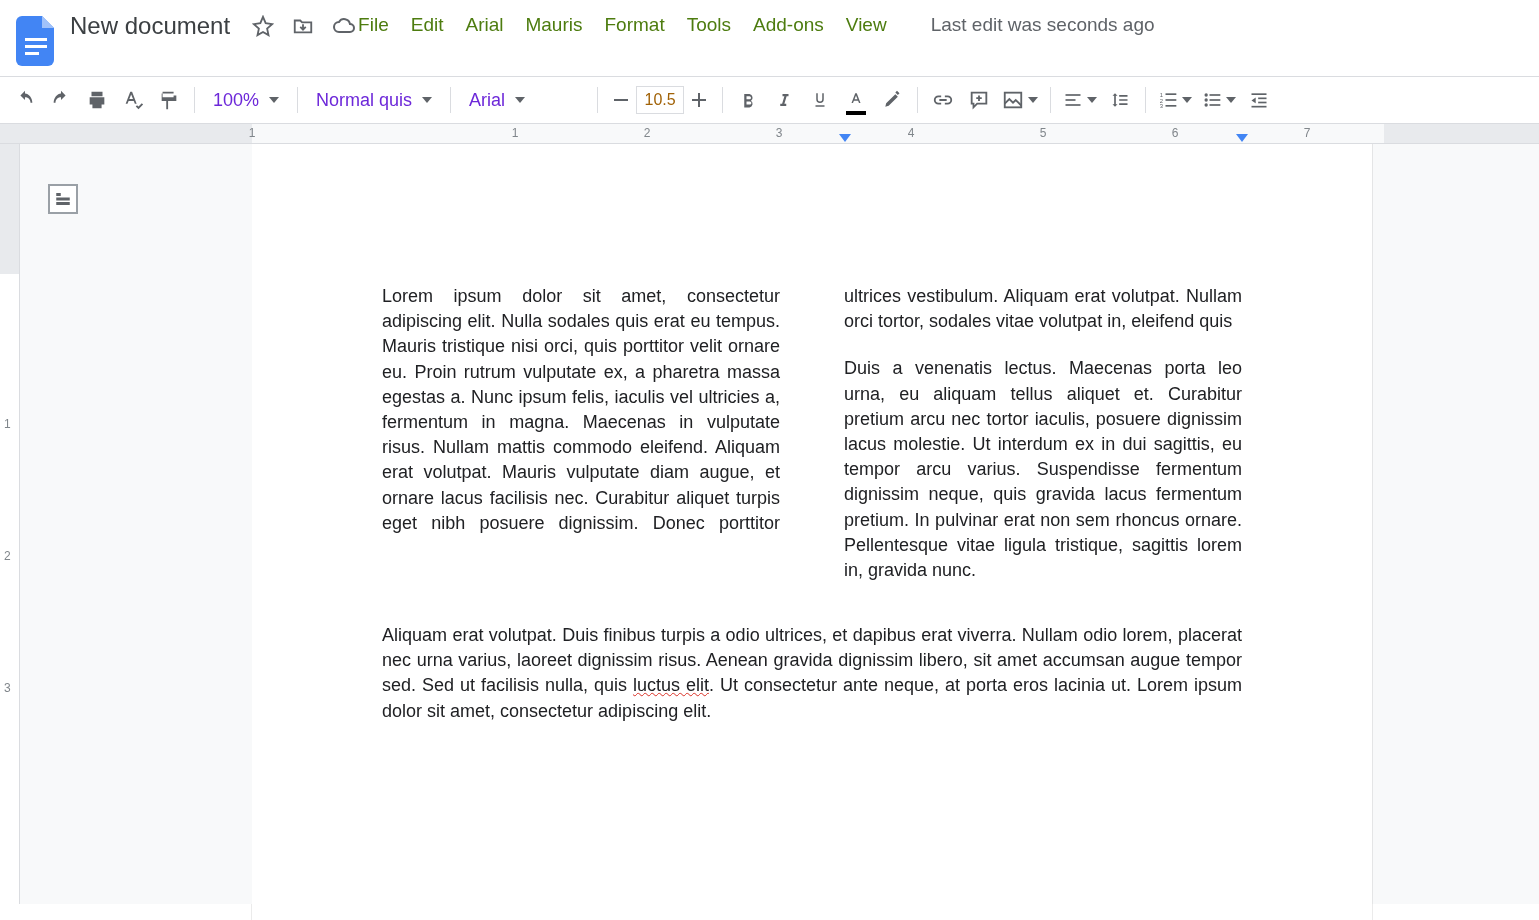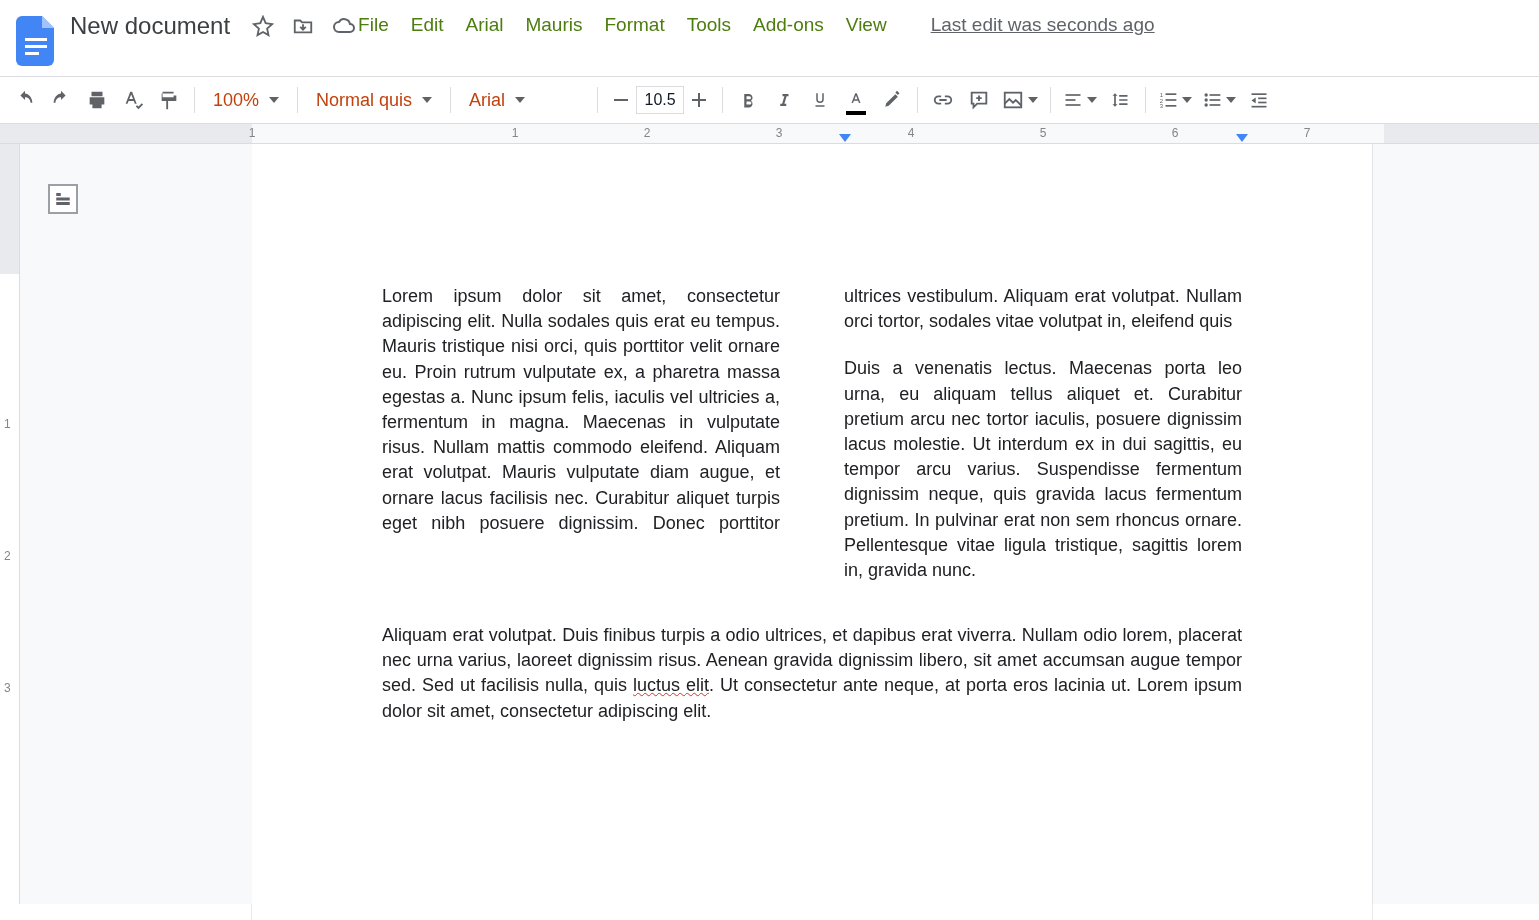--- a/index.html
+++ b/index.html
@@ -16,34 +16,34 @@
   
   .titlebar{display:flex;align-items:flex-start;padding:6px 0 0 10px;}
   .logo{width:52px;height:70px;display:flex;align-items:center;justify-content:center;}
   .logo svg{width:40px;height:50px;}
   .title-area{display:flex;flex-direction:row;margin-left:4px;}
   .title-row{display:flex;align-items:center;gap:18px;}
   .doc-title{font-size:24px;color:#3c4043;padding:2px 4px;}
   .title-ico{color:var(--grey);display:inline-flex;}
   .menubar{display:flex;gap:22px;padding:8px 0 10px 2px;align-items:center;}
   .menu-item{font-size:19px;color:#4d7c0f;cursor:pointer;}
-  .last-edit{font-size:19px;color:var(--grey);text-decoration:underline;margin-left:22px;}
+  .last-edit{font-size:19px;color:var(--grey);margin-left:22px;}
 
   
   .toolbar{border-top:1px solid var(--border);border-bottom:1px solid var(--border);
            height:48px;display:flex;align-items:center;padding:0 8px;color:var(--grey);gap:2px;}
   .tb-btn{width:34px;height:34px;display:inline-flex;align-items:center;justify-content:center;border-radius:4px;cursor:pointer;}
   .tb-sep{width:1px;height:26px;background:var(--border);margin:0 6px;}
-  .tb-combo{display:flex;align-items:center;gap:10px;padding:0 10px;cursor:pointer;color:#c2410c;}
+  .tb-combo{display:flex;align-items:center;gap:10px;padding:0 10px;cursor:pointer;color:#6d28d9;}
   .tb-combo .caret{color:var(--grey);}
   .tb-txt{font-size:18px;}
   .fontsize-box{display:flex;align-items:center;}
   .fontsize-box .tb-btn{width:30px;}
   .fontsize-val{border:1px solid var(--border);width:48px;height:28px;display:flex;
-                align-items:center;justify-content:center;font-size:16px;color:#0f172a;}
+                align-items:center;justify-content:center;font-size:16px;color:#a16207;}
   .caret{display:inline-block;}
   .caret svg{width:10px;height:6px;}
   .accent-under{width:20px;height:4px;background:#000;position:absolute;bottom:2px;left:7px;}
   .rel{position:relative;}
 
   
   .ruler-wrap{background:#f8f9fa;height:20px;position:relative;border-bottom:1px solid var(--border);}
   .ruler-mask{position:absolute;left:0;top:0;height:100%;width:252px;background:var(--ruler);}
   .ruler{position:absolute;left:0;right:0;top:0;height:100%;}
   .ruler .num{position:absolute;top:2px;font-size:12px;color:#80868b;transform:translateX(-50%);}

